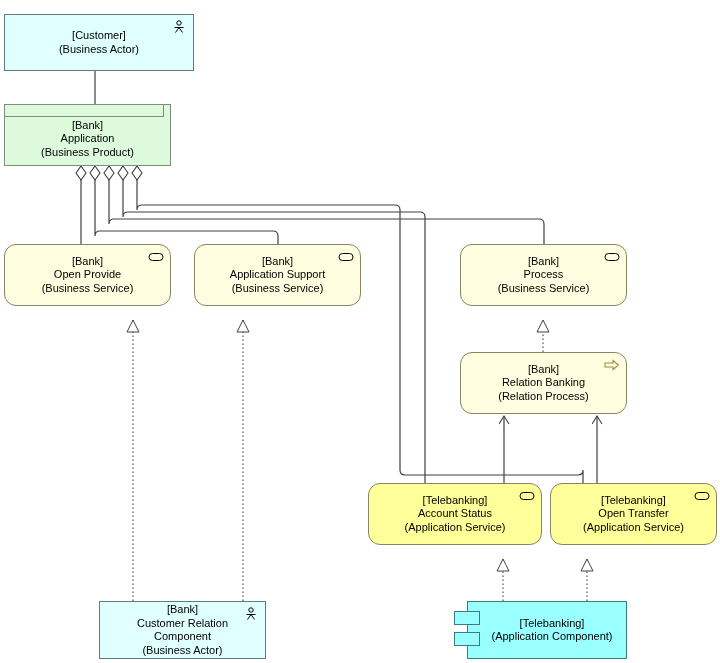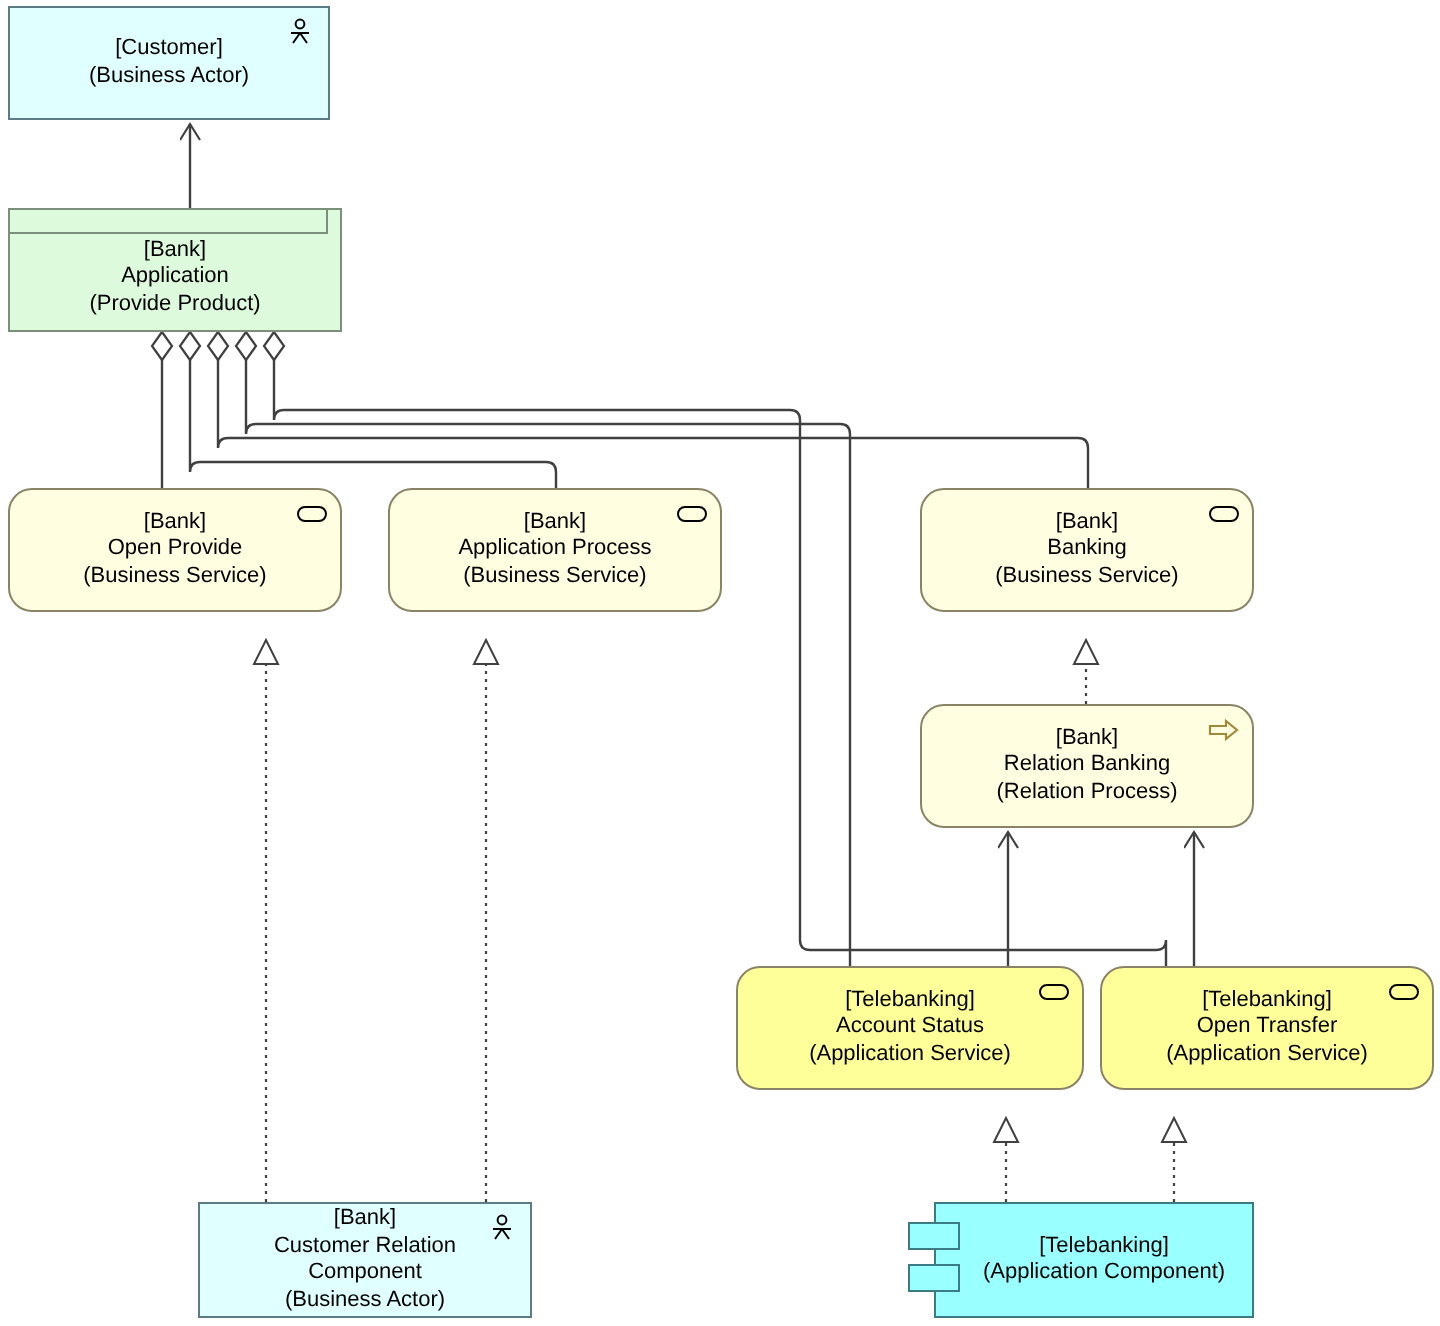--- a/index.html
+++ b/index.html
@@ -116,41 +116,41 @@
 
     <g>
       <line x1="503" y1="601" x2="503" y2="559" stroke="#404040" stroke-width="1.1" stroke-dasharray="1.5,2.5" marker-end="url(#hollowTri)"></line>
     </g>
 
     <g>
       <line x1="587" y1="601" x2="587" y2="559" stroke="#404040" stroke-width="1.1" stroke-dasharray="1.5,2.5" marker-end="url(#hollowTri)"></line>
     </g>
   </svg>
 
-  <div class="node actor" style="left:4px;top:3px;width:161px;height:57px;">
+  <div class="node actor" style="left:4px;top:14px;width:190px;height:57px;">
     <span class="badge">
       <svg width="16" height="14" viewBox="0 0 16 14">
         <circle cx="8" cy="3" r="2.2" fill="none" stroke="#000" stroke-width="1"></circle>
         <line x1="3.5" y1="7.5" x2="12.5" y2="7.5" stroke="#000" stroke-width="1"></line>
         <line x1="8" y1="7.5" x2="4.5" y2="12.5" stroke="#000" stroke-width="1"></line>
         <line x1="8" y1="7.5" x2="11.5" y2="12.5" stroke="#000" stroke-width="1"></line>
       </svg>
     </span>
     <div class="txt">
       <span class="ln">[Customer]</span>
       <span class="ln">(Business Actor)</span>
     </div>
   </div>
 
   <div class="node product" style="left:4px;top:104px;width:167px;height:62px;">
     <span class="prod-tab"></span>
     <div class="txt" style="margin-top:8px;">
       <span class="ln">[Bank]</span>
       <span class="ln">Application</span>
-      <span class="ln">(Provide Product)</span>
+      <span class="ln">(Business Product)</span>
     </div>
   </div>
 
   <div class="node bservice" style="left:4px;top:244px;width:167px;height:62px;">
     <span class="badge">
       <svg width="16" height="14" viewBox="0 0 16 14">
         <rect x="1" y="3.5" width="14" height="7" rx="3.5" ry="3.5" fill="none" stroke="#000" stroke-width="1"></rect>
       </svg>
     </span>
     <div class="txt">
@@ -161,34 +161,34 @@
   </div>
 
   <div class="node bservice" style="left:194px;top:244px;width:167px;height:62px;">
     <span class="badge">
       <svg width="16" height="14" viewBox="0 0 16 14">
         <rect x="1" y="3.5" width="14" height="7" rx="3.5" ry="3.5" fill="none" stroke="#000" stroke-width="1"></rect>
       </svg>
     </span>
     <div class="txt">
       <span class="ln">[Bank]</span>
-      <span class="ln">Application Process</span>
+      <span class="ln">Application Support</span>
       <span class="ln">(Business Service)</span>
     </div>
   </div>
 
   <div class="node bservice" style="left:460px;top:244px;width:167px;height:62px;">
     <span class="badge">
       <svg width="16" height="14" viewBox="0 0 16 14">
         <rect x="1" y="3.5" width="14" height="7" rx="3.5" ry="3.5" fill="none" stroke="#000" stroke-width="1"></rect>
       </svg>
     </span>
     <div class="txt">
       <span class="ln">[Bank]</span>
-      <span class="ln">Banking</span>
+      <span class="ln">Process</span>
       <span class="ln">(Business Service)</span>
     </div>
   </div>
 
   <div class="node bprocess" style="left:460px;top:352px;width:167px;height:62px;">
     <span class="badge">
       <svg width="16" height="14" viewBox="0 0 16 14">
         <path d="M1,5 L9,5 L9,2.5 L14.5,7 L9,11.5 L9,9 L1,9 Z" fill="none" stroke="#a08a3a" stroke-width="1.1"></path>
       </svg>
     </span>

